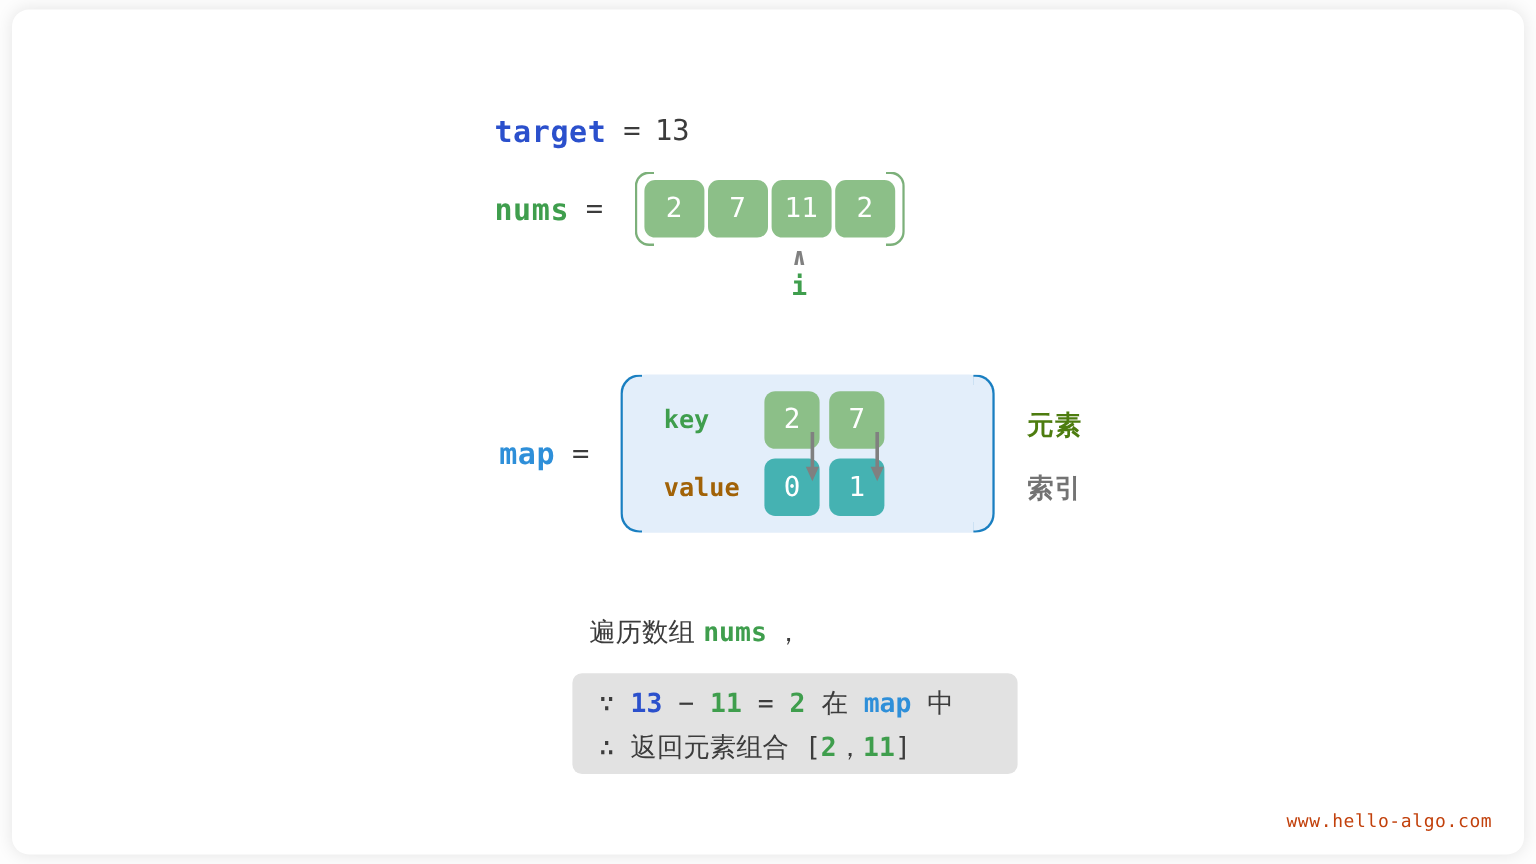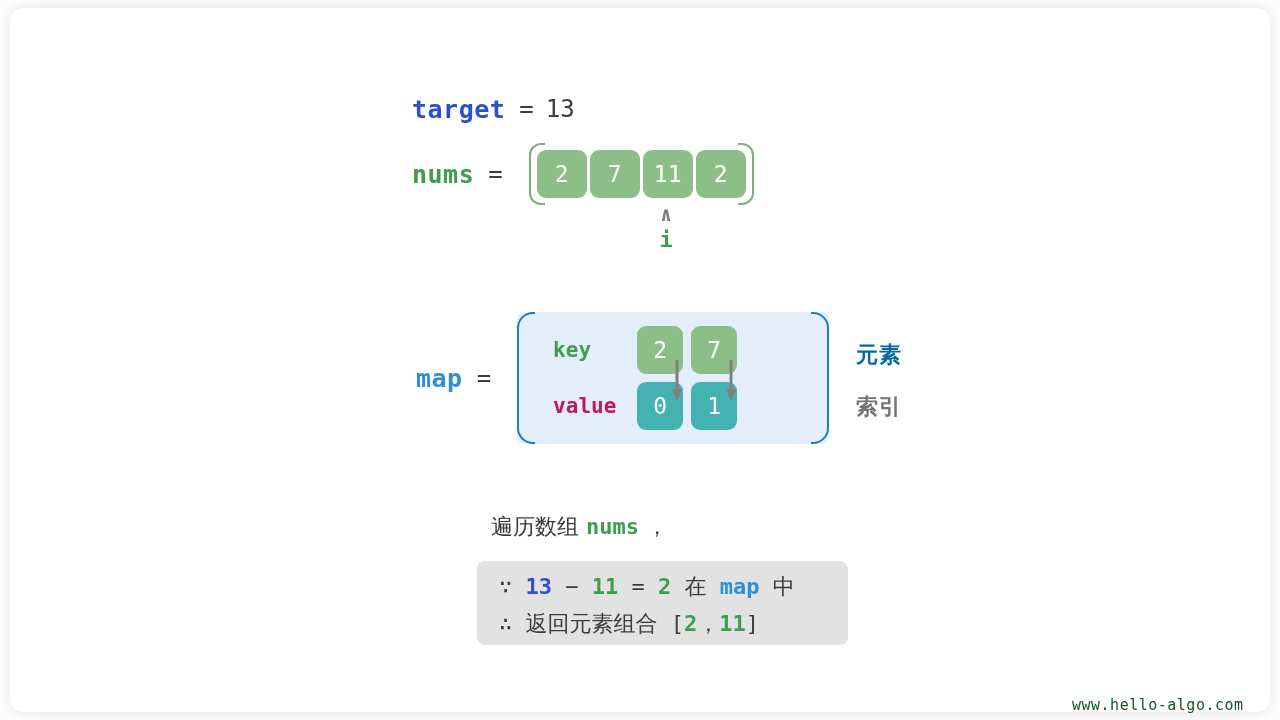--- a/index.html
+++ b/index.html
@@ -177,21 +177,21 @@
     font-size: 25px;
     color: #2e8fd9;
     letter-spacing: 0.5px;
   }
 
   #map-box {
     margin-left: 14px;
     width: 312px;
     height: 132px;
     background: #e3eefa;
-    border-radius: 8px;
+    border-radius: 21px;
     position: relative;
   }
   #map-box::before {
     content: "";
     position: absolute;
     left: 0; top: 0; bottom: 0;
     width: 18px;
     box-sizing: border-box;
     border: 2px solid #1a7fc1;
     border-right: none;
@@ -219,21 +219,21 @@
   #map-value-row { top: 70px; }
 
   .map-label {
     width: 84px;
     font-family: "DejaVu Sans Mono", monospace;
     font-weight: bold;
     font-size: 21px;
     color: #3f9e4d;
     text-align: left;
   }
-  #map-value-row .map-label { color: #be185d; }
+  #map-value-row .map-label { color: #a16207; }
 
   .map-cells {
     display: flex;
     gap: 8px;
   }
   .map-cells .cell {
     width: 46px;
     height: 48px;
   }
 
@@ -251,21 +251,21 @@
   #legend-element, #legend-index {
     position: absolute;
     left: 856px;
     font-family: "DejaVu Sans", sans-serif;
     font-weight: bold;
     font-size: 22px;
     letter-spacing: 1px;
   }
   #legend-element {
     top: 340px;
-    color: #0369a1;
+    color: #4d7c0f;
   }
   #legend-index {
     top: 392px;
     color: #737373;
   }
 
   
   #explain-line {
     position: absolute;
     left: 491px;
@@ -332,24 +332,24 @@
   .tk-cjk {
     font-family: "DejaVu Sans", sans-serif;
     color: #3c3c3c;
     font-size: 22px;
   }
 
   
   #watermark {
     position: absolute;
     left: 1072px;
-    top: 696px;
+    top: 675px;
     font-family: "DejaVu Sans Mono", monospace;
     font-size: 15px;
-    color: #14532d;
+    color: #c2410c;
     letter-spacing: 0.5px;
   }
 </style>
 </head>
 <body>
 
 <div class="page-card"></div>
 
 <div class="stage">
 

